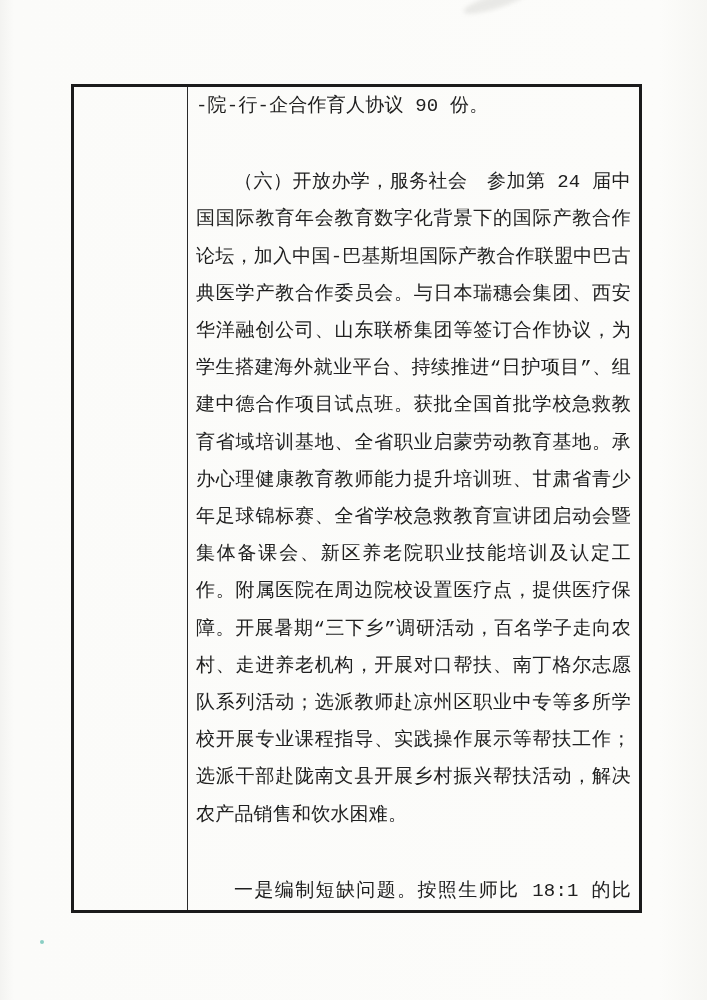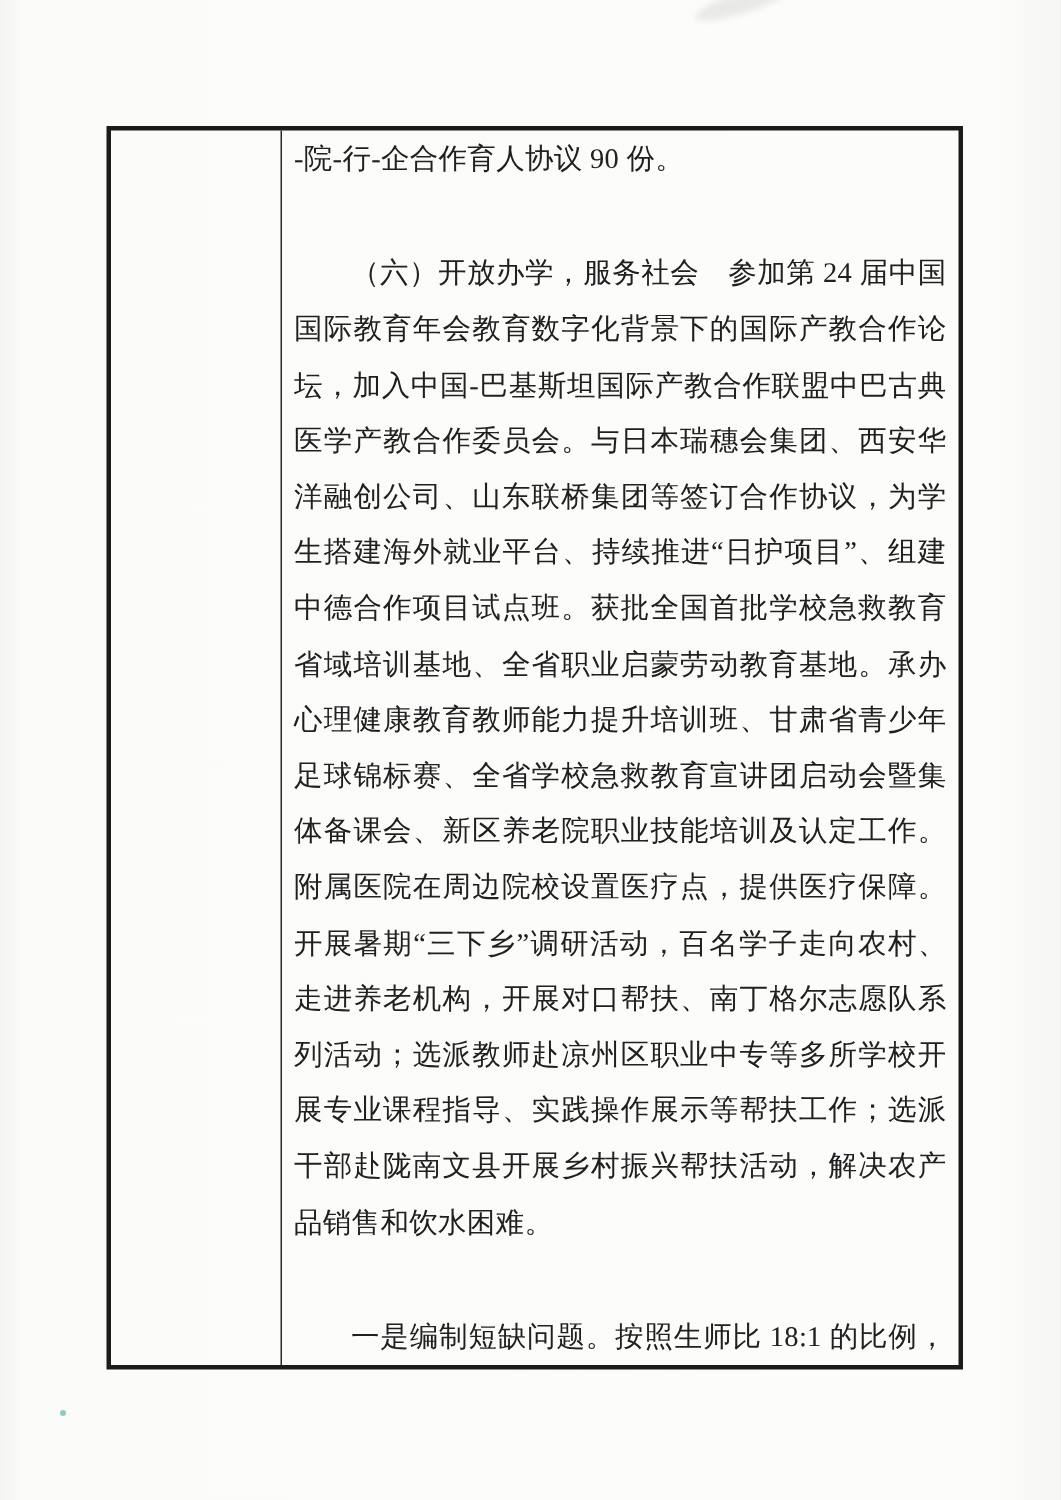--- a/index.html
+++ b/index.html
@@ -9,21 +9,21 @@
   }
   .scan {
     position: relative;
     width: 707px;
     height: 1000px;
     margin: 0;
     overflow: hidden;
     background:
       linear-gradient(90deg, #f3f3f1 0px, #fbfbf9 14px, #fcfcfa 660px, #f6f6f3 707px),
       #fbfbf9;
-    font-family: Liberation Serif, serif;
+    font-family: Liberation Mono, monospace;
   }
   .smudge {
     position: absolute;
     left: 462px;
     top: -6px;
     width: 70px;
     height: 14px;
     border-radius: 50%;
     background: #d9d9d6;
     opacity: 0.55;

